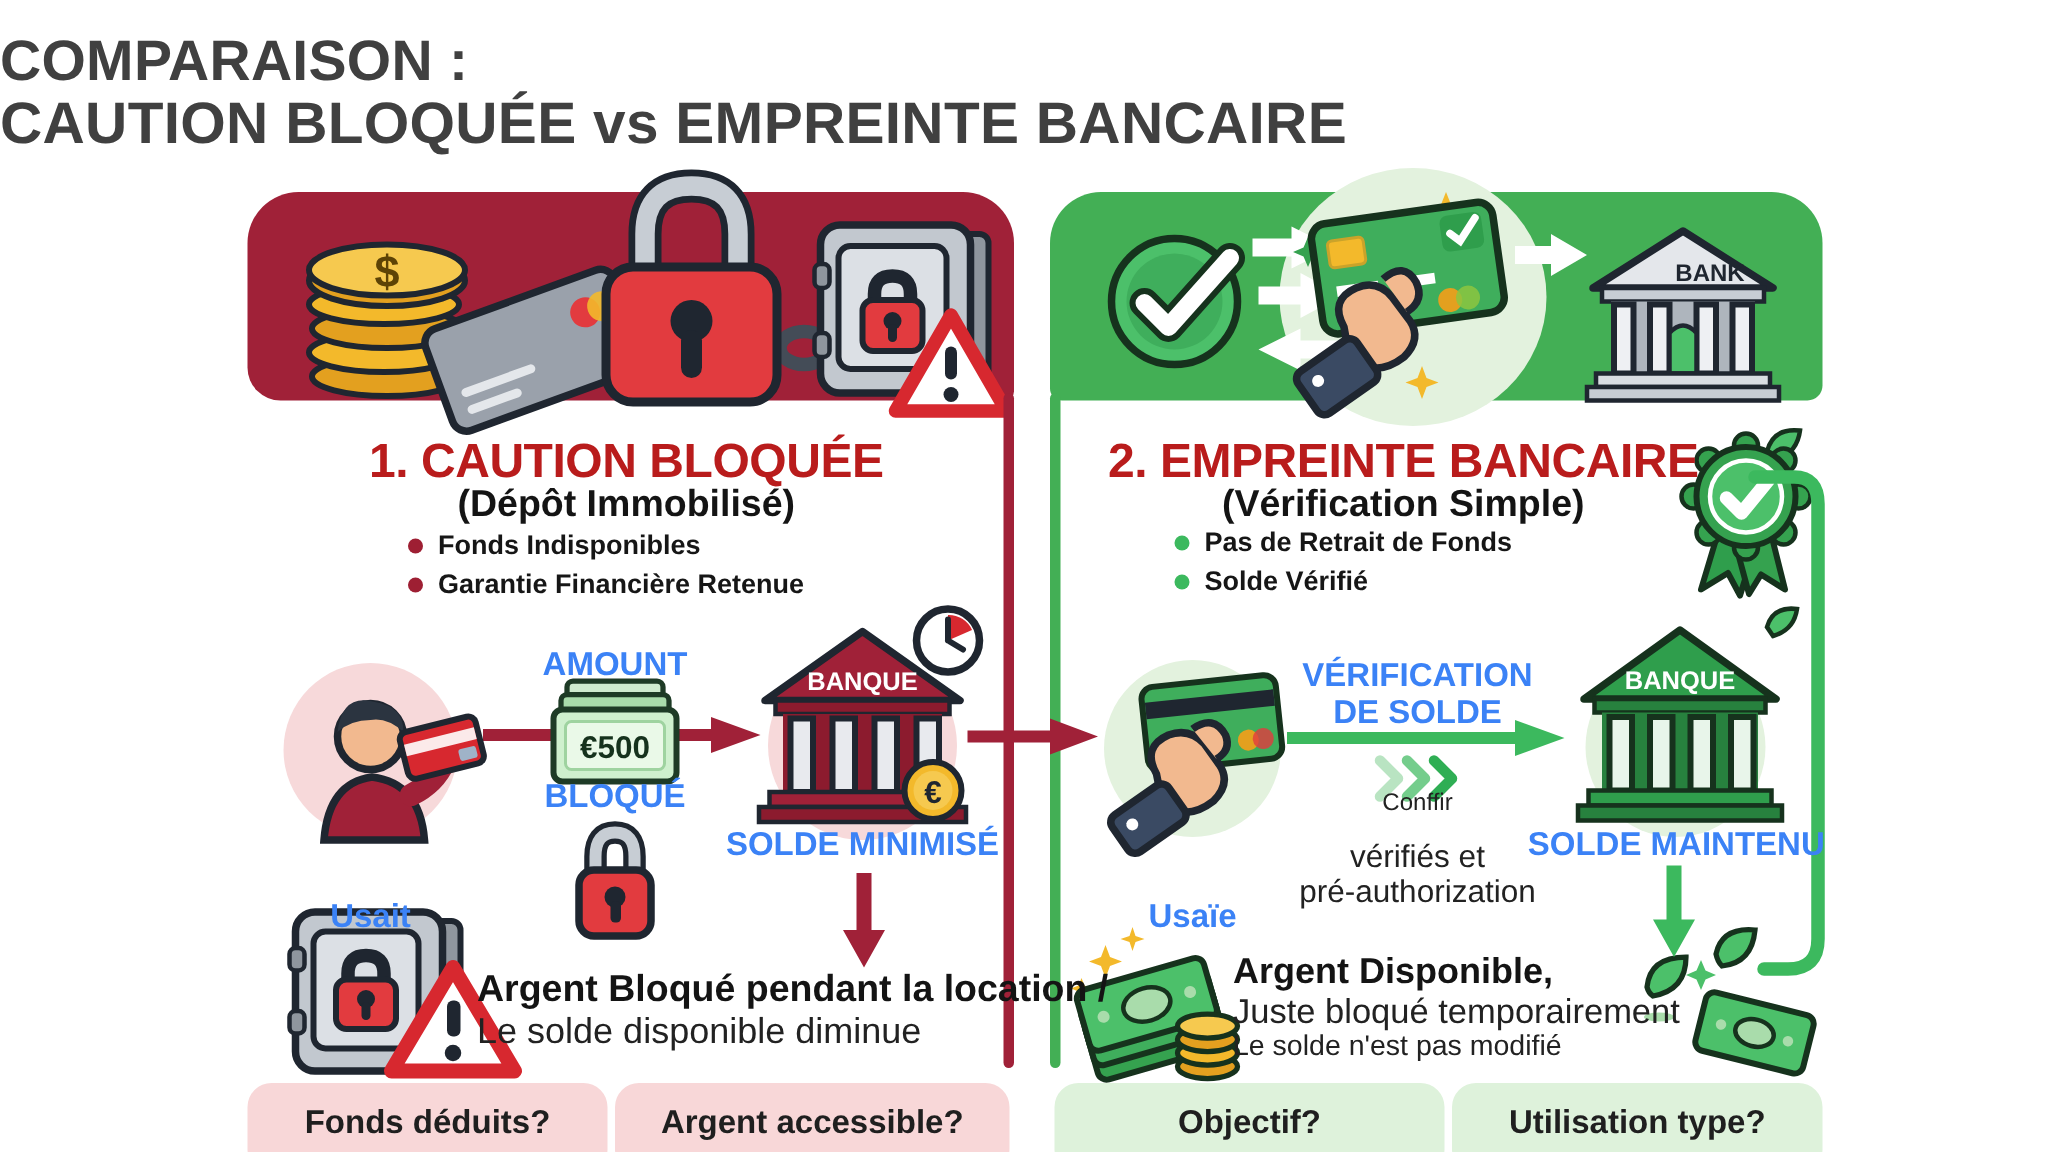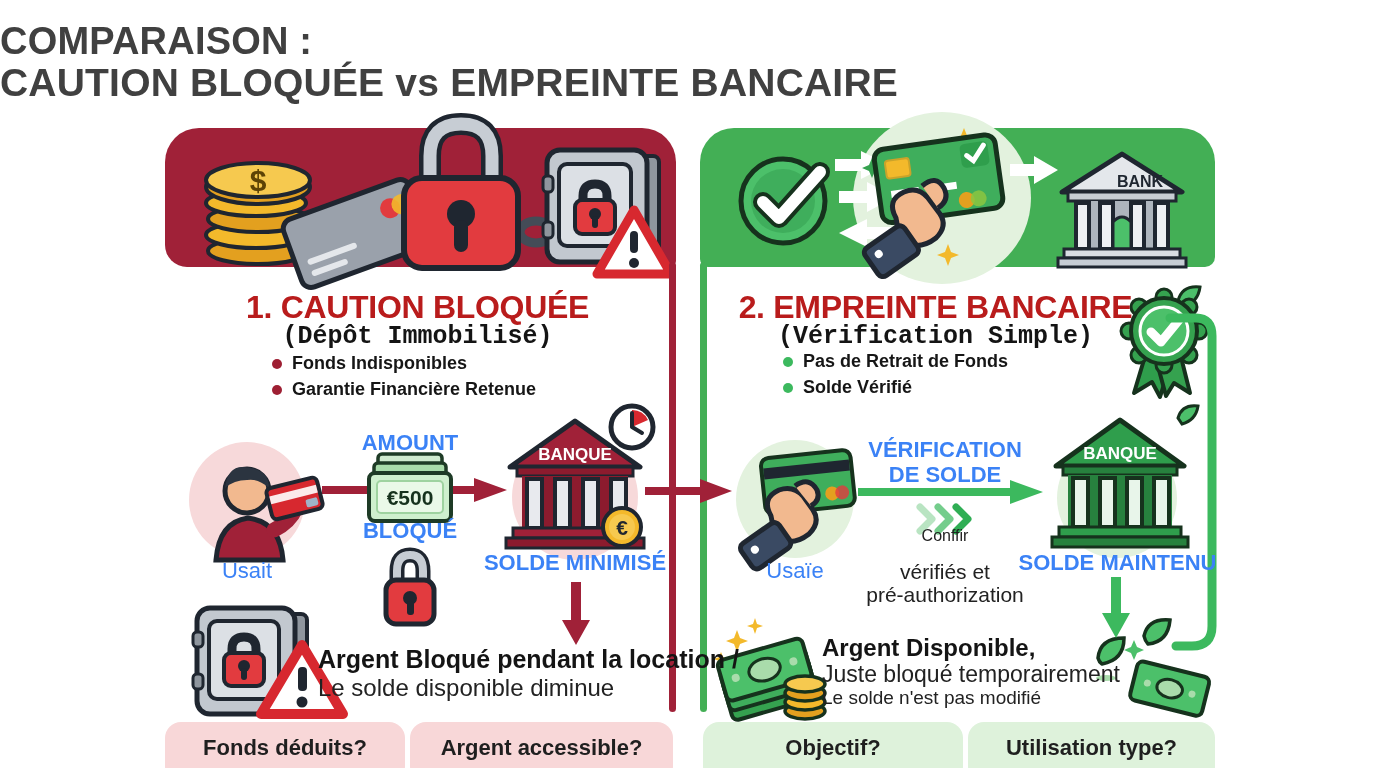--- a/index.html
+++ b/index.html
@@ -14,28 +14,28 @@
   .banner{height:139px;top:128px;z-index:1;}
   .banner.red{left:165px;width:511px;background:#A02138;border-radius:34px 34px 6px 22px;}
   .banner.green{left:700px;width:515px;background:#43AF55;border-radius:34px 34px 10px 8px;}
   .vline{top:262px;width:7px;height:450px;z-index:4;border-radius:4px;}
   .vline.red{left:669px;background:#A02138;}
   .vline.green{left:700px;background:#43AF55;}
   .circle{border-radius:50%;z-index:2;}
   .pink{background:#F7D9DA;}
   .lgreen{background:#E3F2DE;}
   .heading{font-size:32px;font-weight:800;text-align:center;z-index:5;color:#b91c1c;letter-spacing:-.3px;}
-  .subheading{font-size:25px;font-weight:700;text-align:center;z-index:5;font-family:Liberation Mono, monospace;}
+  .subheading{font-size:25px;font-weight:700;text-align:center;z-index:5;}
   .bullets{z-index:5;}
   .bullet{display:flex;align-items:center;margin-bottom:5px;font-size:18px;font-weight:700;color:#161616;}
   .dot{width:10px;height:10px;border-radius:50%;margin-right:10px;flex:0 0 auto;}
   .dot.red{background:#9E1F33;}
   .dot.green{background:#3CB95E;}
   .lbl{z-index:5;font-weight:800;font-size:22px;text-align:center;color:#3b82f6;}
-  .lbl.med{font-weight:400;}
+  .lbl.med{font-weight:700;margin-top:40px;}
   .lbl.reg{font-weight:400;font-size:20px;color:#222;}
   .note1{z-index:5;font-size:25px;font-weight:700;color:#141414;white-space:nowrap;}
   .note2{z-index:5;font-size:24px;font-weight:400;color:#222;white-space:nowrap;}
   .fbox{top:722px;height:60px;z-index:5;border-radius:16px;text-align:center;
         font-size:22px;font-weight:700;color:#1f1f1f;padding-top:13px;box-sizing:border-box;}
   .fbox.pink{background:#F8D7D8;}
   .fbox.green{background:#DEF2DB;}
   .z3{z-index:3;} .z5{z-index:5;} .z6{z-index:6;}
 </style>
 </head>

